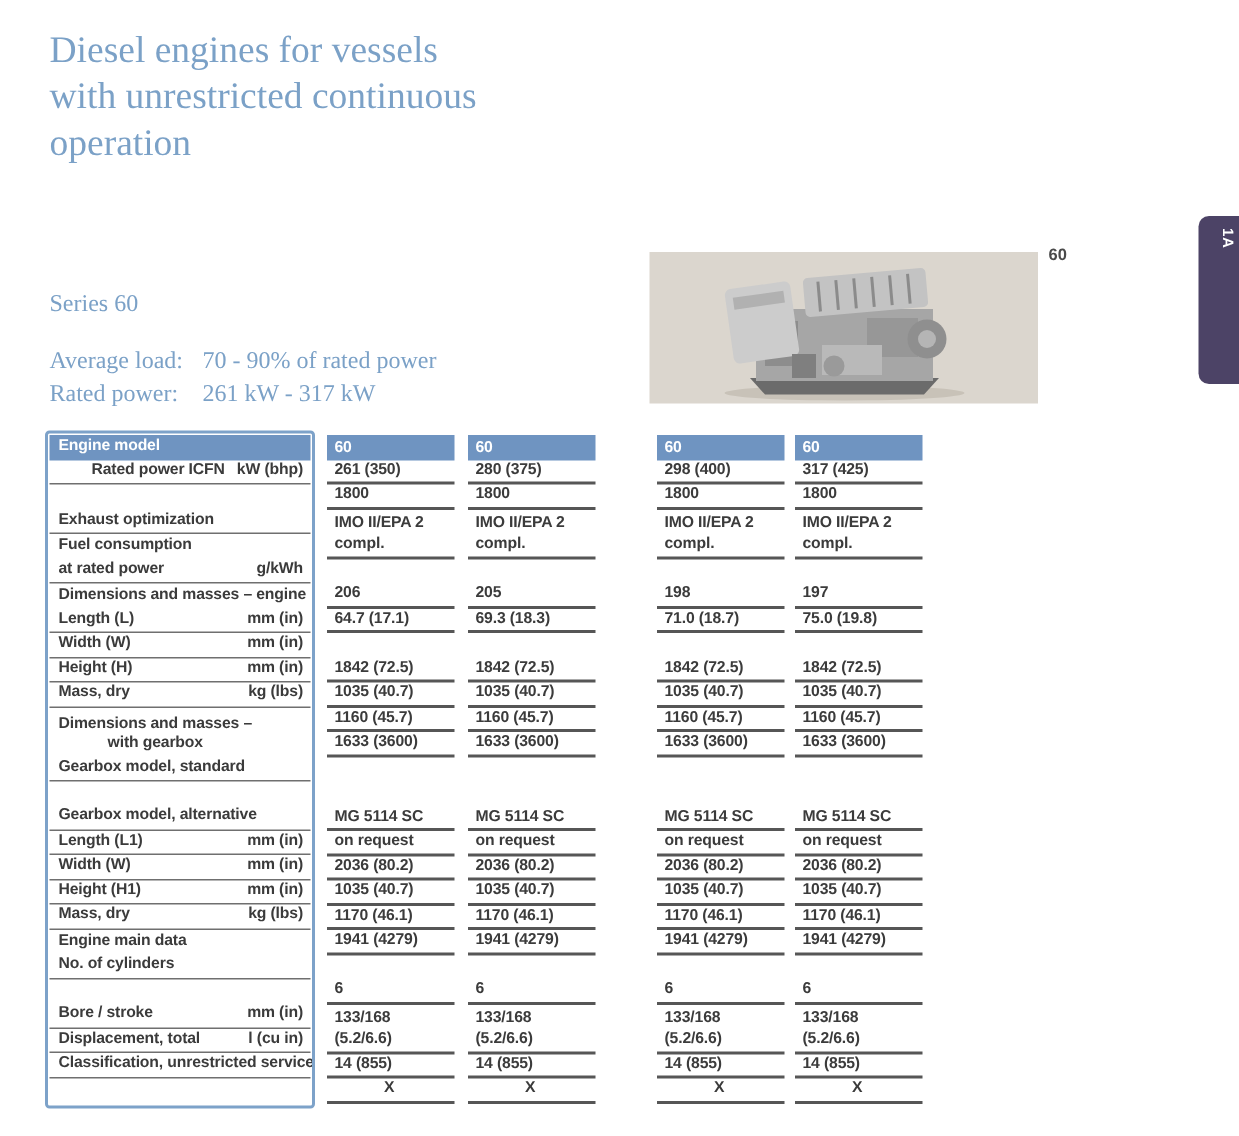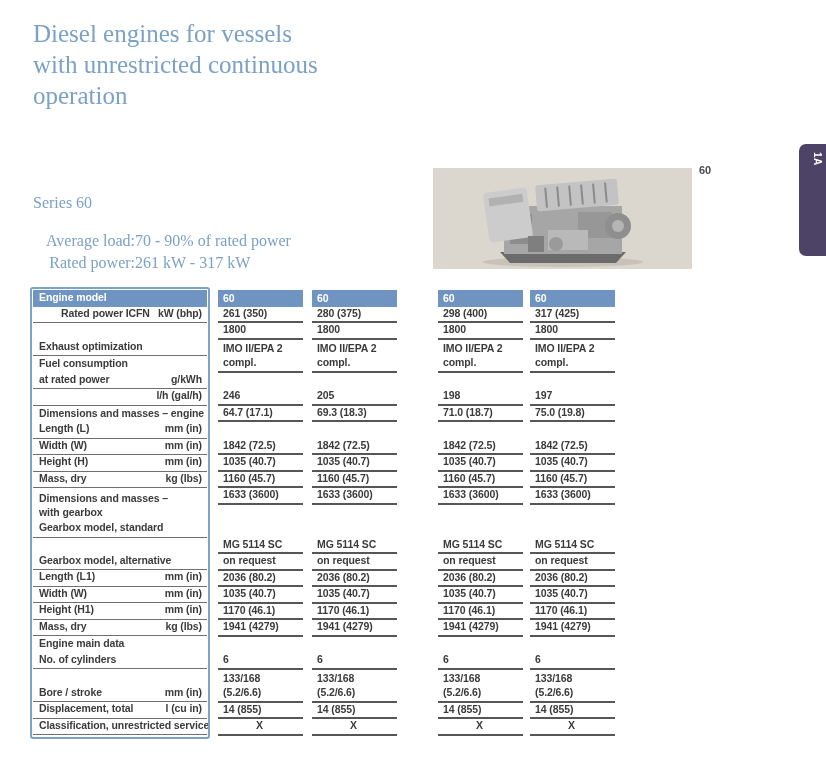--- a/index.html
+++ b/index.html
@@ -15,21 +15,21 @@
     font-size:25px; line-height:31px; color:var(--heading-blue);
     white-space:pre-line;
   }
   .series {
     position:absolute; left:33px; top:162px;
     font-family:"Liberation Serif", serif; font-size:16px; color:var(--heading-blue);margin-top:32px;
   }
   .meta { position:absolute; left:33px; top:230px; font-family:"Liberation Serif", serif;
     font-size:16px; line-height:22px; color:var(--heading-blue); }
   .meta-row { display:flex; }
-  .meta-label { width:102px;text-align:right; }
+  .meta-label { width:102px; }
   
   .photo {
     position:absolute; left:433px; top:168px; width:259px; height:101px;
     background:var(--photo-bg); display:flex; align-items:flex-end; justify-content:center;
   }
   .photo-num {
     position:absolute; left:699px; top:164px; font-size:11px; font-weight:700; color:#4a4a4a;
   }
   
   .side-tab {
@@ -131,44 +131,40 @@
         <div class="lrow data" style="height: 33px;">
           <span class="lab">Exhaust optimization</span>
         </div>
         <div class="lrow section" style="height: 16.5px;">
           <span class="lab">Fuel consumption</span>
         </div>
         <div class="lrow data" style="height: 16.5px; text-align: center;">
           <span class="lab">at rated power</span>
           <span class="unit">g/kWh</span>
         </div>
-        <div class="lrow data" style="height: 16.5px;">
-          <span class="lab"></span>
-          <span class="unit">l/h (gal/h)</span>
-        </div>
         <div class="lrow section" style="height: 16.5px;">
           <span class="lab">Dimensions and masses – engine</span>
         </div>
         <div class="lrow data" style="height: 16.5px;">
           <span class="lab">Length (L)</span>
           <span class="unit">mm (in)</span>
         </div>
         <div class="lrow data" style="height: 16.5px;">
           <span class="lab">Width (W)</span>
           <span class="unit">mm (in)</span>
         </div>
         <div class="lrow data" style="height: 16.5px;">
           <span class="lab">Height (H)</span>
           <span class="unit">mm (in)</span>
         </div>
         <div class="lrow data" style="height: 16.5px;">
           <span class="lab">Mass, dry</span>
           <span class="unit">kg (lbs)</span>
         </div>
-        <div class="lrow section" style="height: 33px;">
+        <div class="lrow section" style="height: 33px; text-align: center;">
           <span class="lab">Dimensions and masses –
 with gearbox</span>
         </div>
         <div class="lrow data" style="height: 16.5px;">
           <span class="lab">Gearbox model, standard</span>
         </div>
         <div class="lrow data" style="height: 16.5px; margin-top: 16px;">
           <span class="lab">Gearbox model, alternative</span>
         </div>
         <div class="lrow data" style="height: 16.5px;">
@@ -205,21 +201,21 @@
           <span class="lab">Classification, unrestricted service</span>
         </div>
       </div>
     <div class="vcol vcol-1">
         <div class="vcell header" style="height: 16.5px;">60</div>
         <div class="vcell data" style="height: 16.5px;">261 (350)</div>
         <div class="vcell data" style="height: 16.5px;">1800</div>
         <div class="vcell data" style="height: 33px;">IMO II/EPA 2
 compl.</div>
         <div class="vcell section" style="height: 16.5px;"></div>
-        <div class="vcell data" style="height: 16.5px;">246</div>
+        <div class="vcell data" style="height: 16.5px;">206</div>
         <div class="vcell data" style="height: 16.5px;">64.7 (17.1)</div>
         <div class="vcell section" style="height: 16.5px;"></div>
         <div class="vcell data" style="height: 16.5px;">1842 (72.5)</div>
         <div class="vcell data" style="height: 16.5px;">1035 (40.7)</div>
         <div class="vcell data" style="height: 16.5px;">1160 (45.7)</div>
         <div class="vcell data" style="height: 16.5px;">1633 (3600)</div>
         <div class="vcell section" style="height: 33px;"></div>
         <div class="vcell data" style="height: 16.5px;">MG 5114 SC</div>
         <div class="vcell data" style="height: 16.5px;">on request</div>
         <div class="vcell data" style="height: 16.5px;">2036 (80.2)</div>

